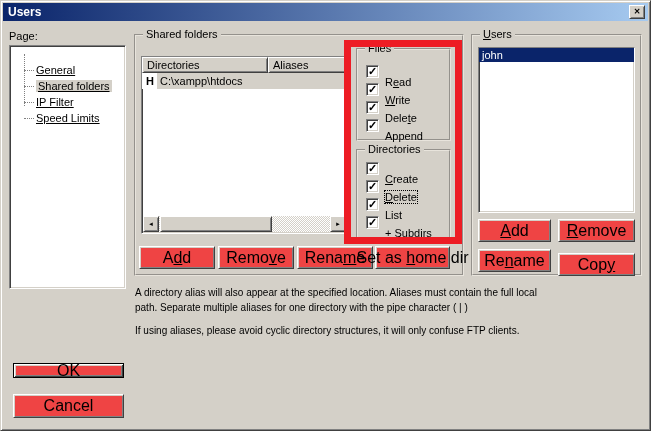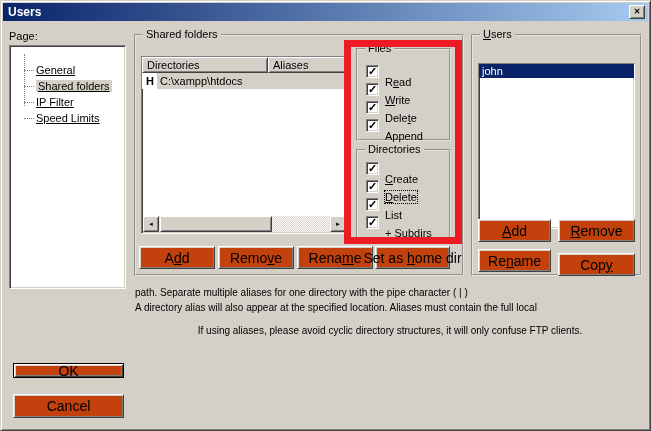--- a/index.html
+++ b/index.html
@@ -28,25 +28,25 @@
   }
 
   .label { position: absolute; font-size: 11px; }
 
   .sunken {
     background: #fff; border: 1px solid; border-color: #808080 #fff #fff #808080;
     box-shadow: inset 1px 1px 0 #404040, inset -1px -1px 0 #d4d0c8;
   }
 
   .btn {
-    position: absolute; background: #c2410c;
+    position: absolute; background: #ef4444;
     border: 1px solid; border-color: #fff #404040 #404040 #fff;
     box-shadow: inset 1px 1px 0 #d4d0c8, inset -1px -1px 0 #808080;
     display: flex; align-items: center; justify-content: center;
-    font-size: 14px; cursor: default; white-space: nowrap;
+    font-size: 16px; cursor: default; white-space: nowrap;
   }
   .btn.default {
     border: 1px solid #000;
     box-shadow: inset 1px 1px 0 #fff, inset -1px -1px 0 #404040,
                 inset 2px 2px 0 #d4d0c8, inset -2px -2px 0 #808080;
   }
   u { text-decoration: underline; }
 
   .groupbox { position: absolute; border: 2px groove #e8e4dc; }
   .grouplabel {
@@ -96,32 +96,32 @@
     width: 13px; height: 13px; background: #fff; flex: none;
     border: 1px solid; border-color: #808080 #fff #fff #808080;
     box-shadow: inset 1px 1px 0 #404040, inset -1px -1px 0 #d4d0c8;
     display: flex; align-items: center; justify-content: center;
     font-size: 11px; font-weight: bold; line-height: 1;
   }
   .cb-label { margin-left: 6px; white-space: nowrap; margin-top: 22px; }
   .focus-rect { outline: 1px dotted #000; }
 
   
-  .users-list { position: absolute; left: 477px; top: 62px; width: 157px; height: 166px; }
+  .users-list { position: absolute; left: 477px; top: 46px; width: 157px; height: 166px; }
   .user-row { height: 14px; line-height: 14px; padding-left: 3px; }
   .user-row.selected { background: #0a246a; color: #fff; }
 
   
   .red-rect {
     position: absolute; left: 343px; top: 39px; width: 118px; height: 204px;
     border: 7px solid #ed1c24; z-index: 50; pointer-events: none;
   }
 
   .info-text { position: absolute; left: 134px; top: 284px; width: 510px; font-size: 10px; line-height: 15px; }
-  .info-text .para2 { margin-top: 8px; text-align: center; }
+  .info-text .para2 { margin-top: 8px; }
 </style>
 </head>
 <body>
 
 <div class="window">
 
   <div class="titlebar">
     <span class="title-text">Users</span>
     <span class="close-btn">
         <span>✕</span>
@@ -246,21 +246,21 @@
     <span><span></span><u>R</u><span>emove</span></span>
   </div>
   <div class="btn" style="left:477px; top:248px; width:73px; height:23px;">
     <span><span>Re</span><u>n</u><span>ame</span></span>
   </div>
   <div class="btn" style="left:557px; top:252px; width:77px; height:23px;">
     <span><span>Cop</span><u>y</u><span></span></span>
   </div>
 
   <div class="info-text">
+    <div>A directory alias will also appear at the specified location. Aliases must contain the full local</div>
     <div>path. Separate multiple aliases for one directory with the pipe character ( | )</div>
-    <div>A directory alias will also appear at the specified location. Aliases must contain the full local</div>
     <div class="para2">If using aliases, please avoid cyclic directory structures, it will only confuse FTP clients.</div>
   </div>
 
   <div class="btn default" style="left:12px; top:362px; width:111px; height:15px;">OK</div>
   <div class="btn" style="left:12px; top:393px; width:111px; height:24px;">Cancel</div>
 
 </div>
 
 </body></html>

